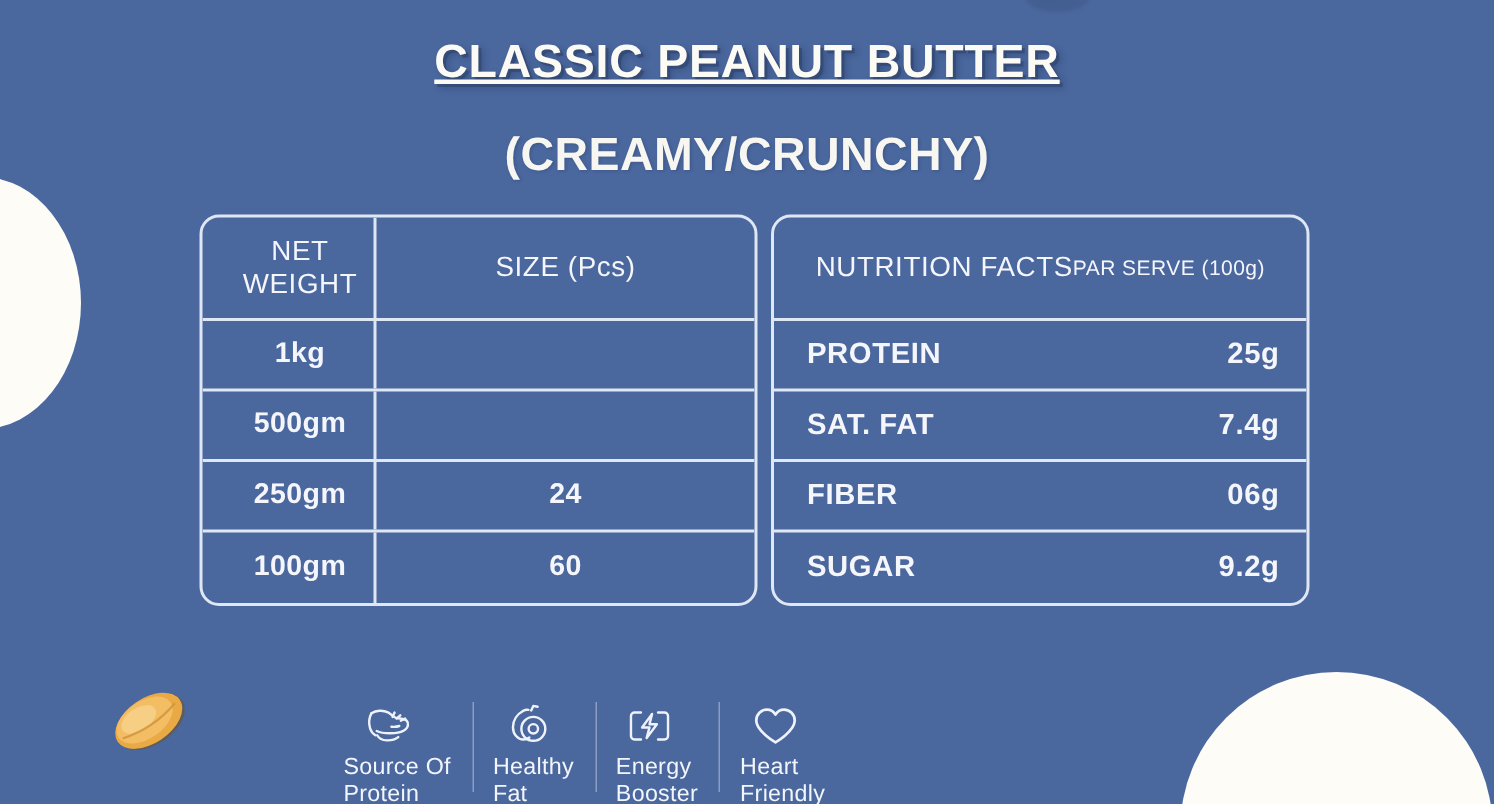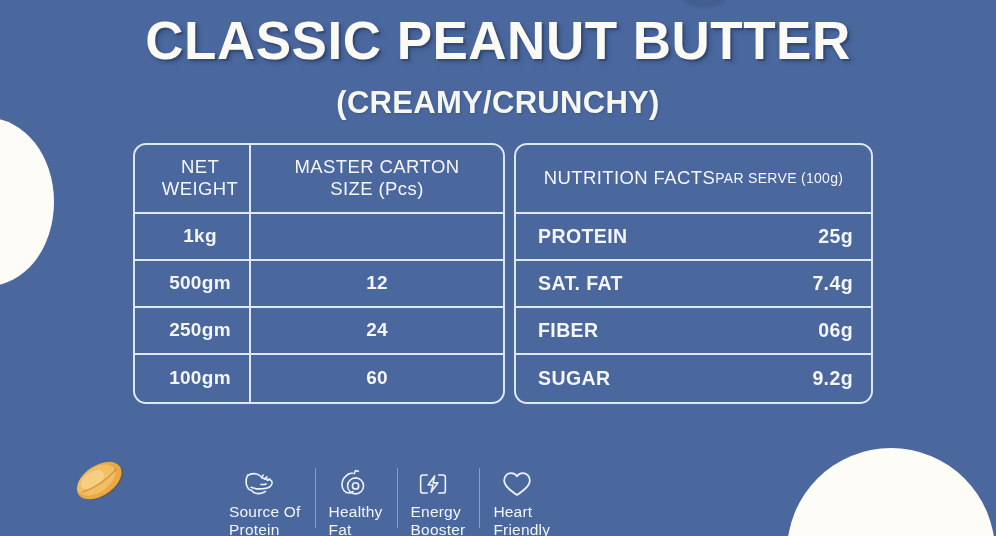--- a/index.html
+++ b/index.html
@@ -63,26 +63,27 @@
   
   .headline-wrap {
     position: absolute;
     top: 17px;
     left: 0;
     width: 996px;
     text-align: center;
     z-index: 3;
   }
   .headline-main {
-    font-size: 53px;
+    font-size: 31px;
     line-height: 48px;
     font-weight: bold;
     letter-spacing: 0.5px;
     color: #fbfaf5;
     text-shadow: 2px 2px 0 rgba(44,64,103,.55), 3px 3px 4px rgba(30,46,80,.35);
+    text-decoration: underline;
   }
   .headline-sub {
     font-size: 31px;
     line-height: 36px;
     font-weight: bold;
     letter-spacing: 0.3px;
     color: #f7f6f1;
     margin-top: 20px;
     text-shadow: 1px 1px 2px rgba(40,60,100,.35);
   }
@@ -235,37 +236,33 @@
 <div class="tables">
 
   <div class="panel panel-left">
 
     <div class="row row-head">
       <div class="cell cell-div col-weight">
         <div class="hdr-txt">NET</div>
         <div class="hdr-txt">WEIGHT</div>
       </div>
       <div class="cell col-carton">
-        <div class="hdr-txt">MASTER CARTON</div>
         <div class="hdr-txt">SIZE (Pcs)</div>
       </div>
     </div>
 
     <div class="row row-body">
       <div class="cell cell-div col-weight">
         <div class="body-txt">1kg</div>
       </div>
     </div>
 
     <div class="row row-body">
       <div class="cell cell-div col-weight">
         <div class="body-txt">500gm</div>
-      </div>
-      <div class="cell col-carton">
-        <div class="body-txt">12</div>
       </div>
     </div>
 
     <div class="row row-body">
       <div class="cell cell-div col-weight">
         <div class="body-txt">250gm</div>
       </div>
       <div class="cell col-carton">
         <div class="body-txt">24</div>
       </div>

